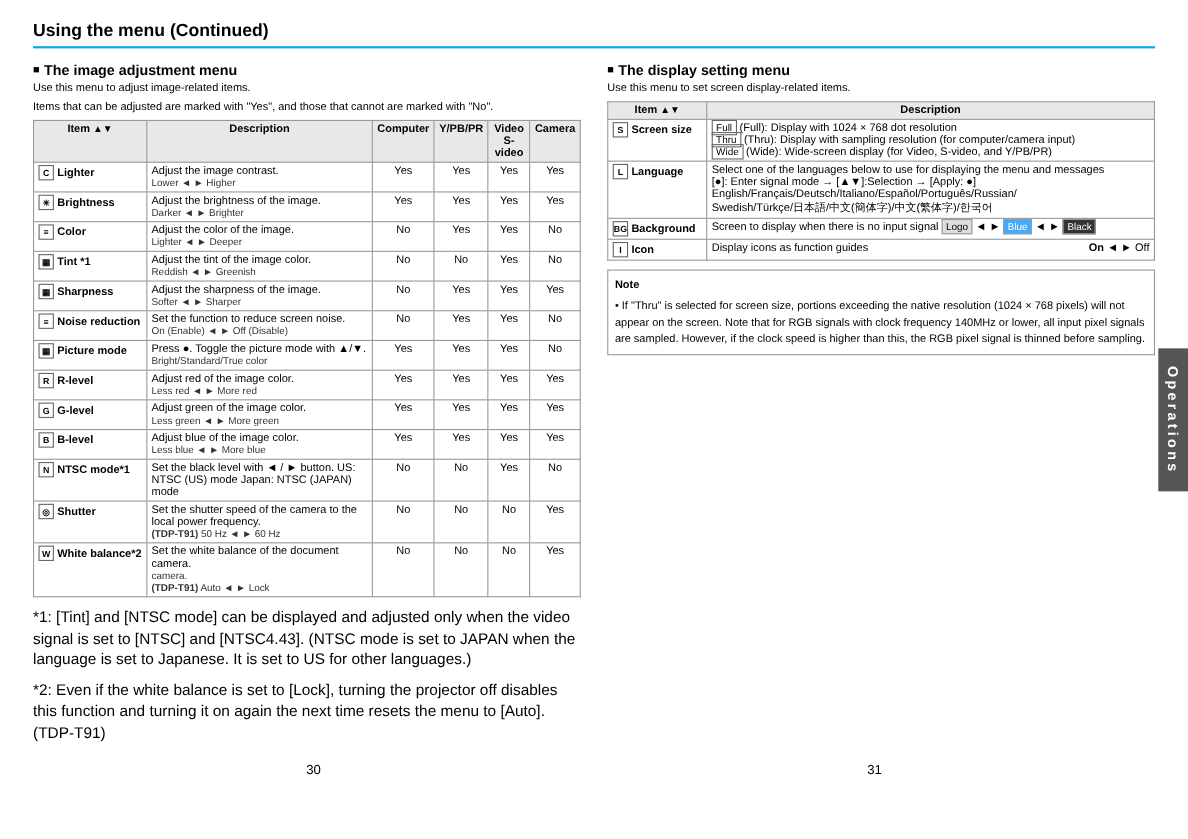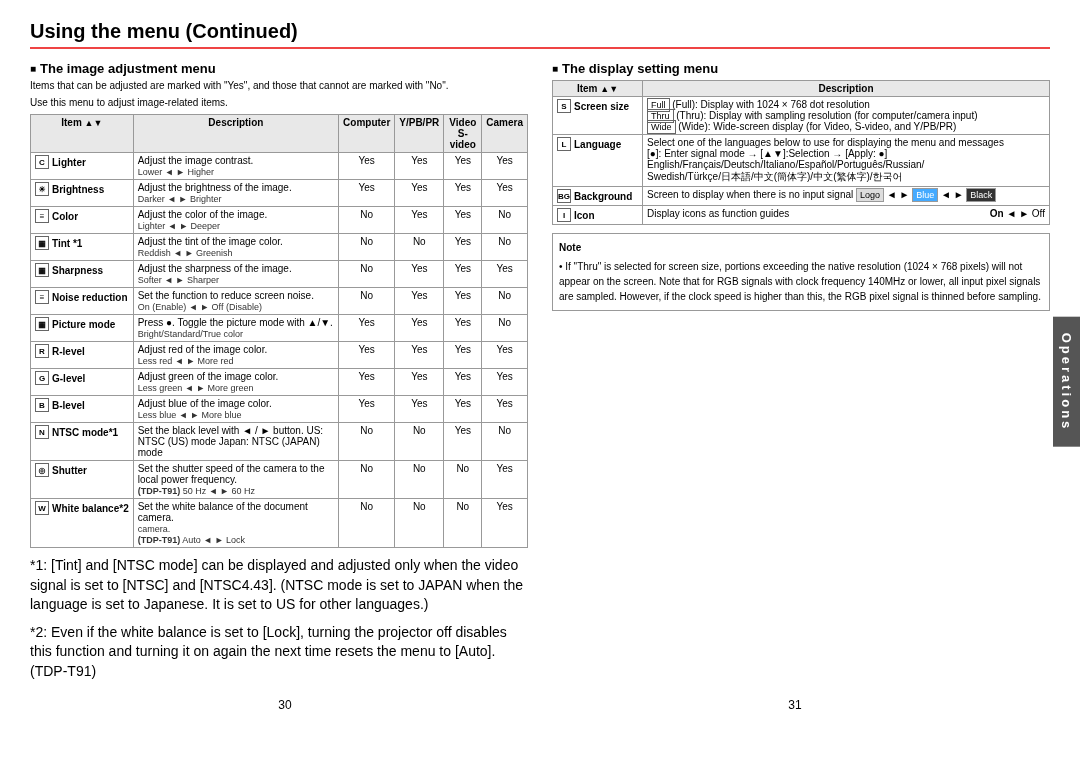--- a/index.html
+++ b/index.html
@@ -6,23 +6,23 @@
     body {
       font-family: Arial, sans-serif;
       font-size: 11px;
       background: #fff;
       color: #000;
       width: 1080px;
       min-height: 763px;
       padding: 20px 30px;
     }
     h1 {
-      font-size: 20px;
+      font-size: 16px;
       font-weight: bold;
-      border-bottom: 2px solid #ef4444;
+      border-bottom: 2px solid #0ea5e9;
       padding-bottom: 4px;
       margin-bottom: 12px;
     }
     .two-col {
       display: flex;
       gap: 24px;
     }
     .left-col { flex: 1; }
     .right-col { flex: 1; }
     .section-title {
@@ -96,22 +96,22 @@
   </style>
 </head>
 <body>
 
 <h1>Using the menu (Continued)</h1>
 
 <div class="two-col">
 
   <div class="left-col">
     <div class="section-title">The image adjustment menu</div>
+    <div class="section-desc">Use this menu to adjust image-related items.</div>
     <div class="section-desc">Items that can be adjusted are marked with "Yes", and those that cannot are marked with "No".</div>
-    <div class="section-desc">Use this menu to adjust image-related items.</div>
 
     <table>
       <thead>
         <tr>
           <th class="col-item">
             Item <span style="font-size:9px">▲▼</span>
           </th>
           <th class="col-desc">Description</th>
           <th class="col-yn">Computer</th>
           <th class="col-yn">Y/PB/PR</th>
@@ -298,20 +298,21 @@
     <div class="footnote">
       <span>*1: [Tint] and [NTSC mode] can be displayed and adjusted only when the video signal is set to [NTSC] and [NTSC4.43]. (NTSC mode is set to JAPAN when the language is set to Japanese. It is set to US for other languages.)</span>
     </div>
     <div class="footnote">
       <span>*2: Even if the white balance is set to [Lock], turning the projector off disables this function and turning it on again the next time resets the menu to [Auto]. (TDP-T91)</span>
     </div>
   </div>
 
   <div class="right-col">
     <div class="section-title">The display setting menu</div>
+    <div class="section-desc">Use this menu to set screen display-related items.</div>
 
     <table class="right-table">
       <thead>
         <tr>
           <th class="col-item">
             Item <span style="font-size:9px">▲▼</span>
           </th>
           <th>Description</th>
         </tr>
       </thead>

